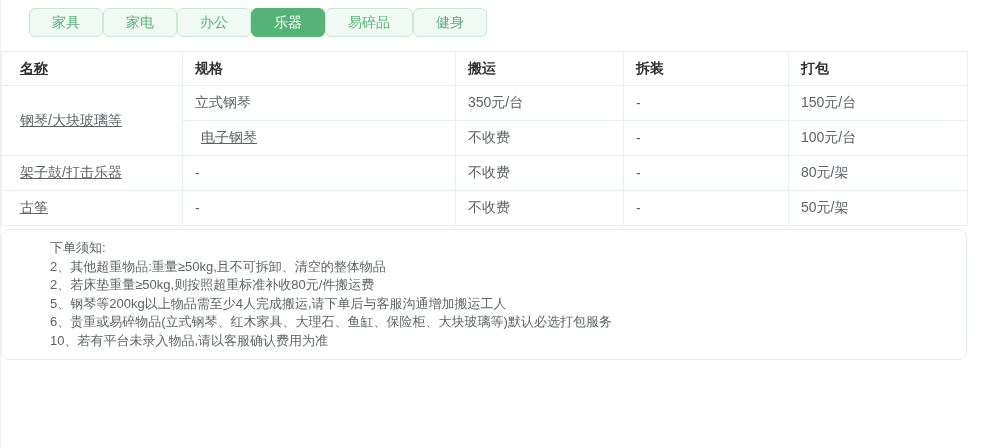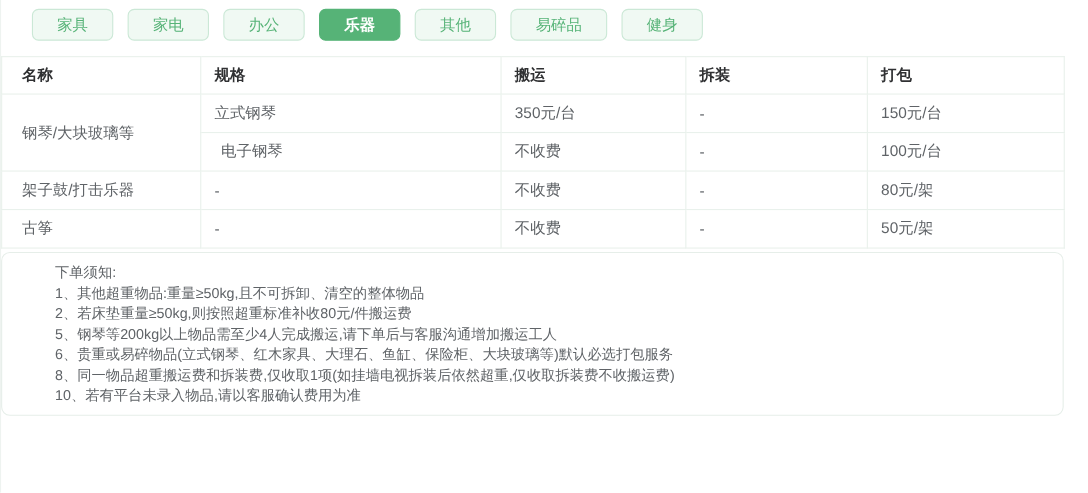--- a/index.html
+++ b/index.html
@@ -8,21 +8,20 @@
     background: #ffffff;
     font-family: "Liberation Sans", "DejaVu Sans", sans-serif;
     color: #5f6367;
     overflow: hidden;
   }
   .page { width: 989px; height: 448px; border-left: 1px solid #eef3f0; }
 
   
   .tabs {
     display: flex;
-    gap: 13px;
     padding: 8px 1px 0 28px;
     align-items: center;
   }
   .tab {
     height: 29px;
     padding: 0 22px;
     display: inline-flex;
     align-items: center;
     justify-content: center;
     font-size: 14px;
@@ -30,21 +29,21 @@
     background: #f0f9f3;
     border: 1px solid #cbe8d6;
     color: #56b377;
     cursor: pointer;
     white-space: nowrap;
   }
   .tab.active {
     background: #56b377;
     border-color: #56b377;
     color: #ffffff;
-    font-weight: bold;
+    font-weight: normal;
   }
 
   
   .table-wrap { margin-top: 14px; }
   table.pricing {
     width: 966px;
     border-collapse: collapse;
     table-layout: fixed;
     font-size: 14px;
   }
@@ -56,21 +55,21 @@
     overflow: hidden;
     white-space: nowrap;
   }
   table.pricing th {
     height: 34px;
     color: #303133;
     font-weight: bold;
     background: #ffffff;
   }
   table.pricing td { height: 35px; color: #5f6367; }
-  table.pricing th:first-child, table.pricing td:first-child { padding-left: 18px; }
+  table.pricing th:first-child, table.pricing td:first-child { padding-left: 18px; text-decoration: underline; }
 
   
   .notes {
     width: 966px;
     margin-top: 3px;
     border: 1px solid #e6eee9;
     border-radius: 8px;
     padding: 9px 16px 8px 16px;
     font-size: 13px;
     line-height: 18.6px;
@@ -82,21 +81,20 @@
 </head>
 <body>
 
 <div class="page">
 
   <div class="tabs">
     <div class="tab">家具</div>
     <div class="tab">家电</div>
     <div class="tab">办公</div>
     <div class="tab active">乐器</div>
-    <div class="tab">其他</div>
     <div class="tab">易碎品</div>
     <div class="tab">健身</div>
   </div>
 
   <div class="table-wrap">
     <table class="pricing">
       <colgroup>
         <col style="width:181px">
           <col style="width:273px">
           <col style="width:168px">
@@ -139,21 +137,20 @@
           <td>不收费</td>
           <td>-</td>
           <td>50元/架</td>
         </tr>
       </tbody>
     </table>
   </div>
 
   <div class="notes">
     <div class="note-line">下单须知:</div>
-    <div class="note-line">1、其他超重物品:重量≥50kg,且不可拆卸、清空的整体物品</div>
+    <div class="note-line">2、其他超重物品:重量≥50kg,且不可拆卸、清空的整体物品</div>
     <div class="note-line">2、若床垫重量≥50kg,则按照超重标准补收80元/件搬运费</div>
     <div class="note-line">5、钢琴等200kg以上物品需至少4人完成搬运,请下单后与客服沟通增加搬运工人</div>
     <div class="note-line">6、贵重或易碎物品(立式钢琴、红木家具、大理石、鱼缸、保险柜、大块玻璃等)默认必选打包服务</div>
-    <div class="note-line">8、同一物品超重搬运费和拆装费,仅收取1项(如挂墙电视拆装后依然超重,仅收取拆装费不收搬运费)</div>
     <div class="note-line">10、若有平台未录入物品,请以客服确认费用为准</div>
   </div>
 
 </div>
 
 </body></html>

